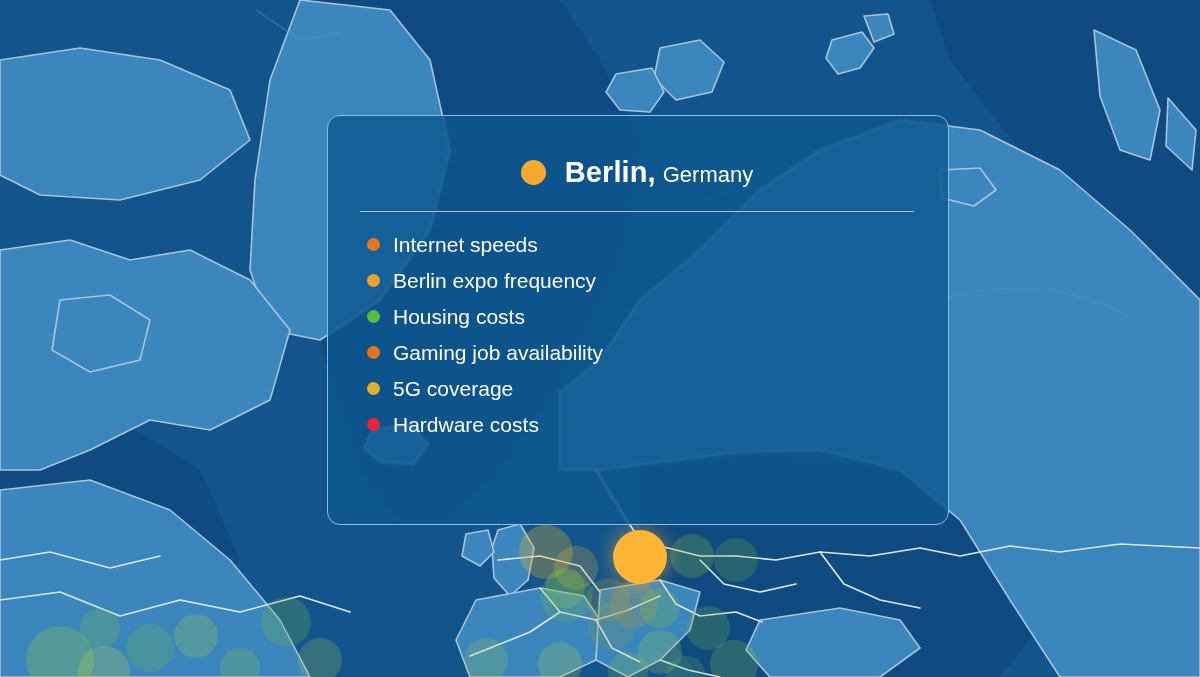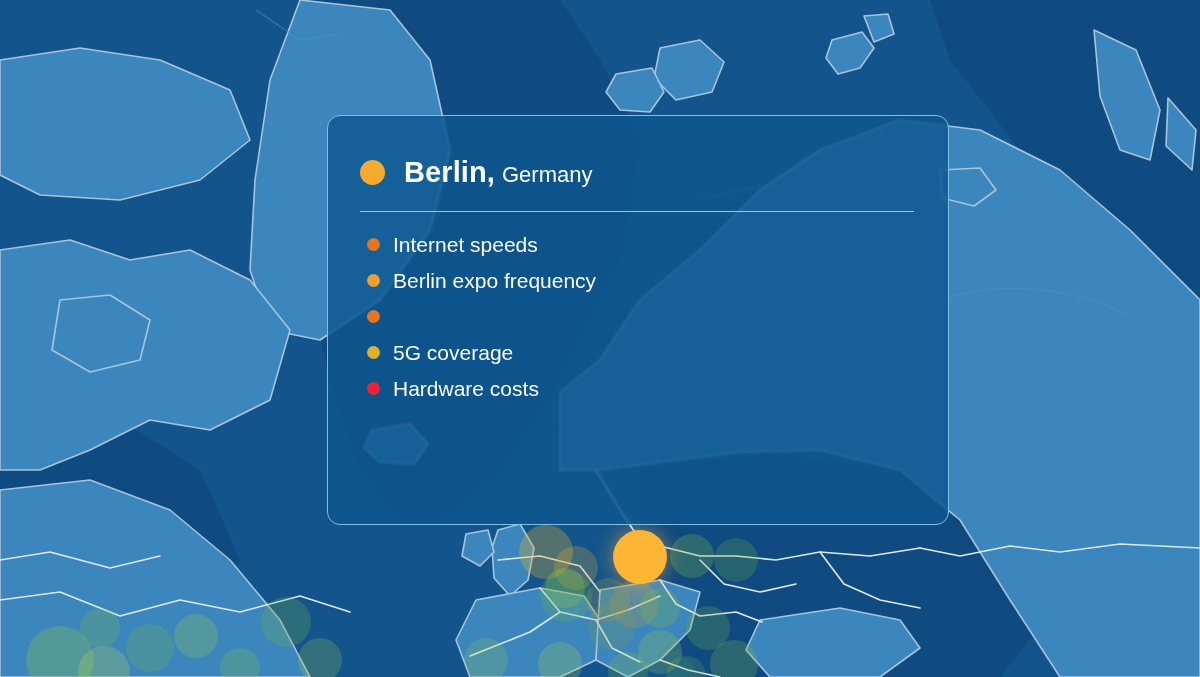--- a/index.html
+++ b/index.html
@@ -60,20 +60,21 @@
     background: rgba(13, 86, 142, .80);
     padding: 34px 34px 0 32px;
     backdrop-filter: blur(1px);
   }
 
   .panel-title-row {
     display: flex;
     align-items: center;
     gap: 19px;
     height: 44px;
+    justify-content: center;
   }
   .title-dot {
     width: 25px;
     height: 25px;
     border-radius: 50%;
     background: #f7ab2e;
     flex: 0 0 auto;
   }
   .title-text {
     color: #ffffff;
@@ -250,21 +251,26 @@
     <ul id="metric-list">
         <li class="metric-item">
           <span class="metric-dot" style="background: rgb(232, 116, 30);"></span>
           <span class="metric-label">Internet speeds</span>
         </li>
         <li class="metric-item">
           <span class="metric-dot" style="background: rgb(237, 160, 44);"></span>
           <span class="metric-label">Berlin expo frequency</span>
         </li>
         <li class="metric-item">
+          <span class="metric-dot" style="background: rgb(92, 187, 60);"></span>
+          <span class="metric-label">Housing costs</span>
+        </li>
+        <li class="metric-item">
           <span class="metric-dot" style="background: rgb(232, 116, 30);"></span>
+          <span class="metric-label">Gaming job availability</span>
         </li>
         <li class="metric-item">
           <span class="metric-dot" style="background: rgb(224, 176, 42);"></span>
           <span class="metric-label">5G coverage</span>
         </li>
         <li class="metric-item">
           <span class="metric-dot" style="background: rgb(238, 35, 55);"></span>
           <span class="metric-label">Hardware costs</span>
         </li>
       </ul>

